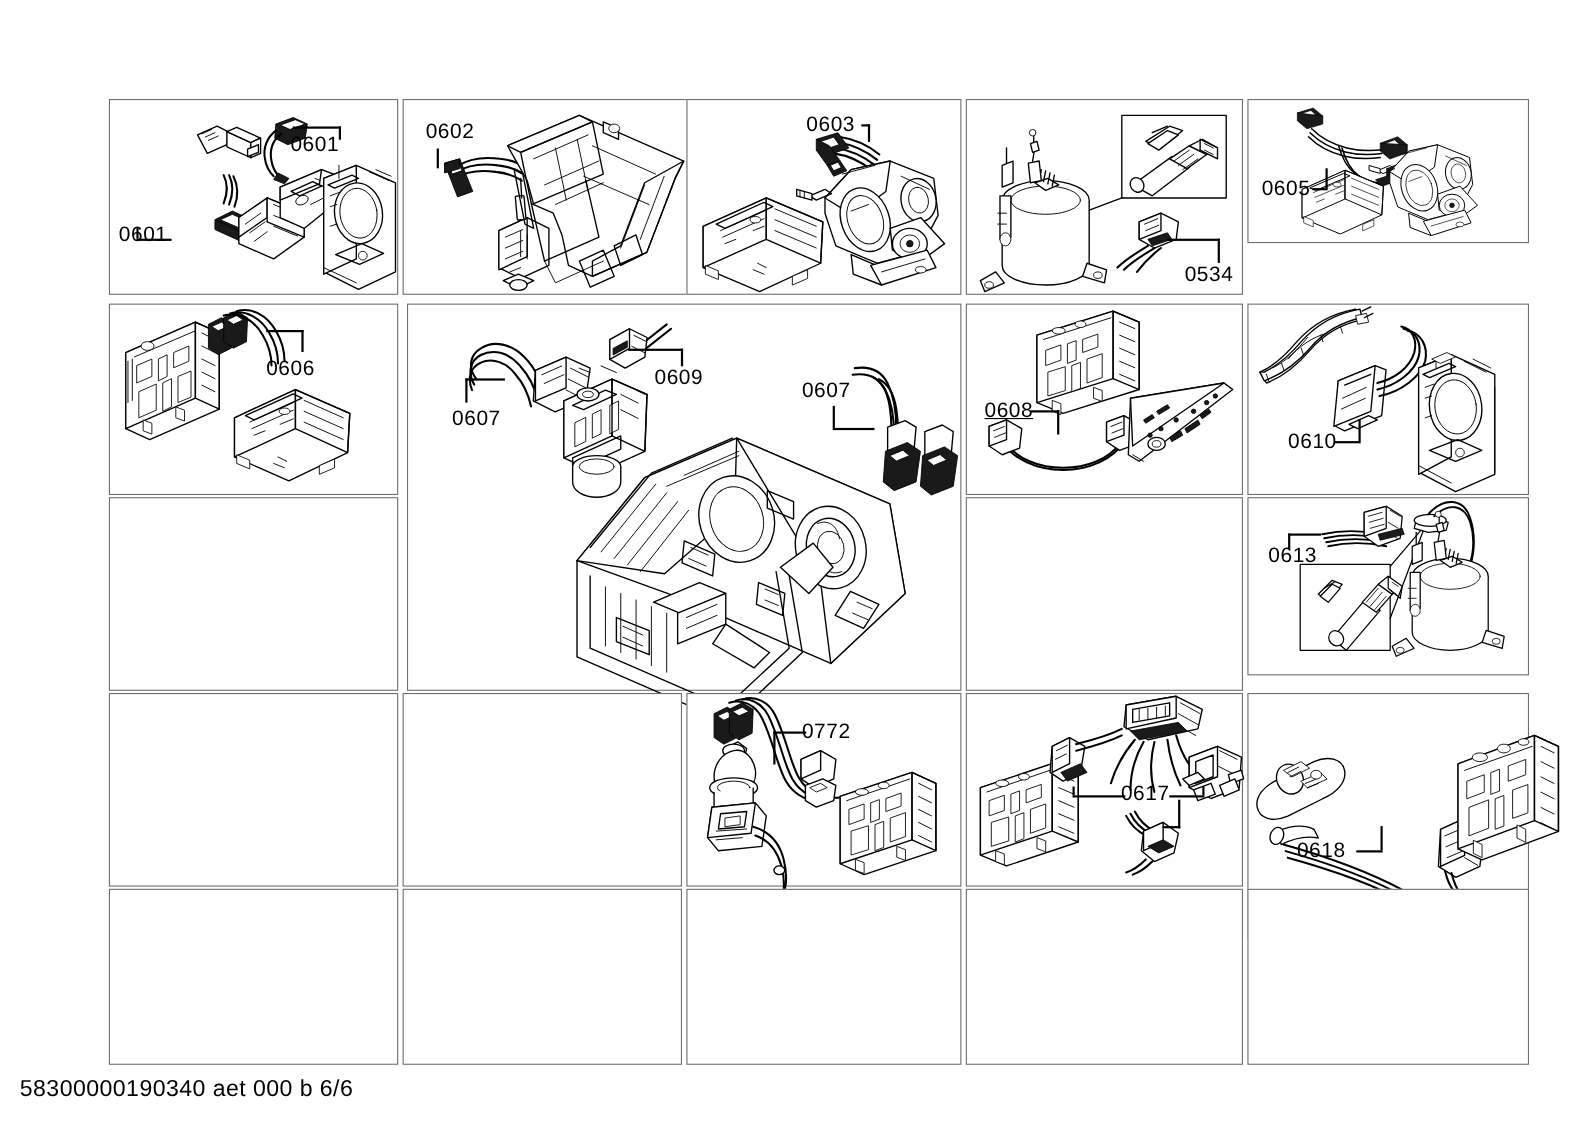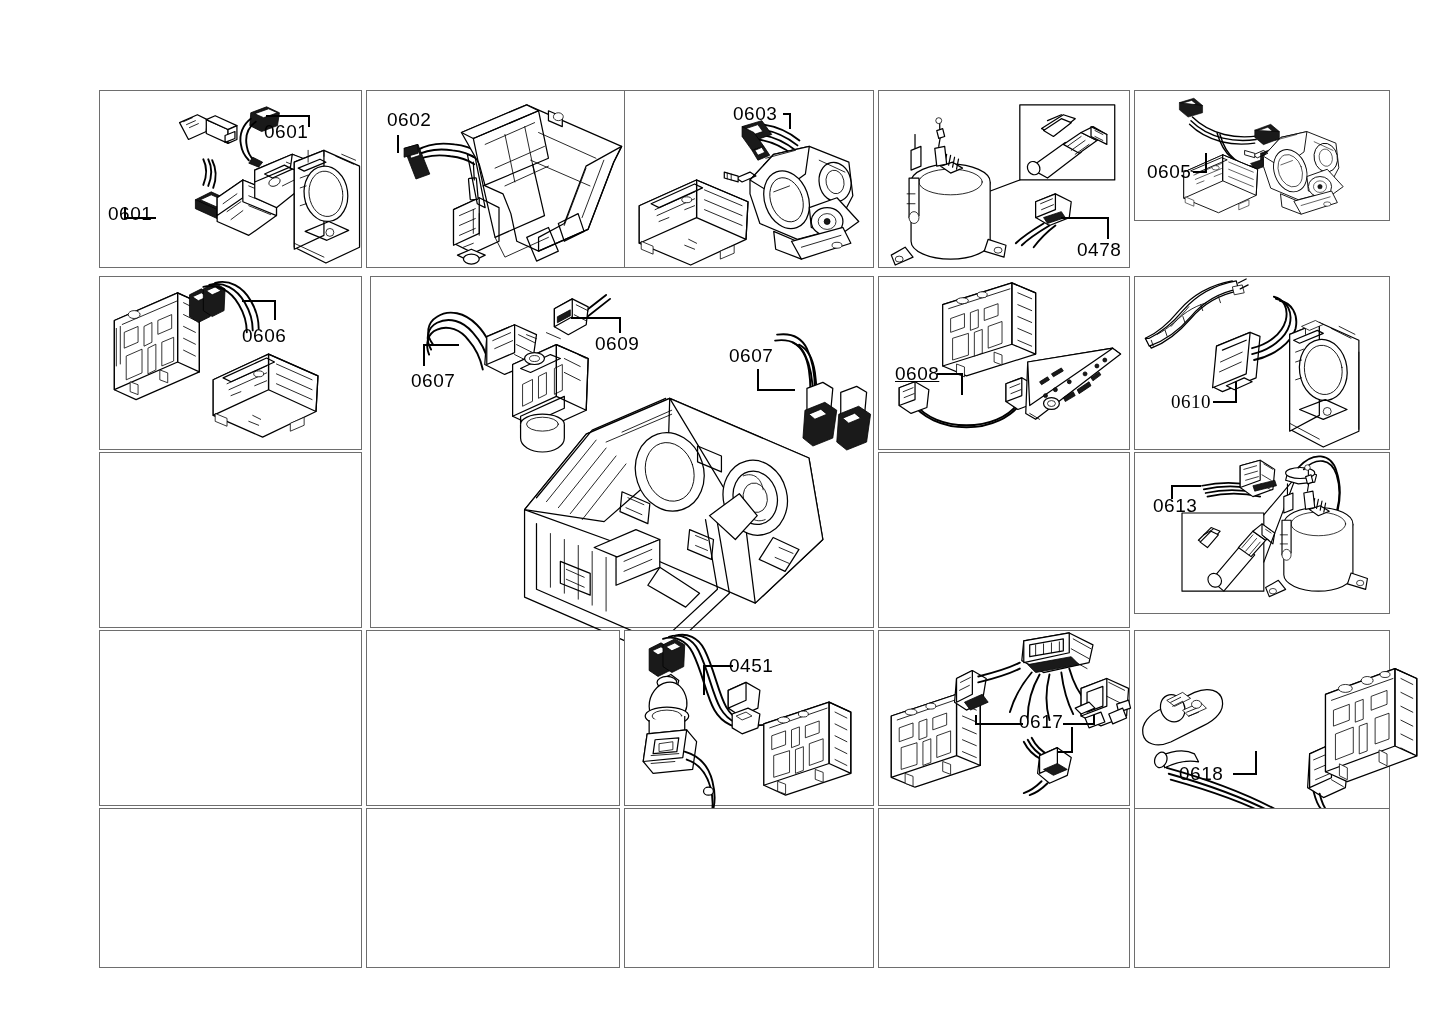--- a/index.html
+++ b/index.html
@@ -235,21 +235,21 @@
         <path class="fl" d="M158 112 l20 -8 l0 16 l-20 8 z"></path>
         <path class="ln-t" d="M163 114 l12 -5 M164 120 l12 -5"></path>
         <path class="fk" d="M166 128 l18 -6 l4 6 l-18 6 z"></path>
         <path class="ln-b" d="M166 134 c-10 6 -20 12 -28 20"></path>
         <path class="ln-b" d="M172 136 c-10 6 -20 12 -28 20"></path>
         <path class="ln-b" d="M178 136 c-8 6 -16 14 -22 22"></path>
       </g>
     </svg>
     <div class="leader h" style="left:182px;top:126px;width:48px;"></div>
     <div class="leader v" style="left:228px;top:126px;height:22px;"></div>
-    <div class="lbl" style="left:198px;top:148px;">0478</div>
+    <div class="lbl" style="left:198px;top:148px;">0534</div>
   </div>
 
   <div class="cell" style="left:1134px;top:90px;width:256px;height:131px;">
     <svg class="art" viewBox="0 0 256 178">
       <g>
         <path class="fk" d="M14 16 l20 -6 l12 10 l-20 6 z"></path>
         <path class="fl-t" d="M18 17 l13 -4 l6 5 l-13 4 z"></path>
         <path class="fk" d="M14 16 l0 10 l12 10 l20 -6 l0 -10 z"></path>
         <path class="ln-b" d="M32 36 c12 12 28 20 44 24 c16 4 32 4 46 2"></path>
         <path class="ln-b" d="M30 41 c12 12 28 20 44 24 c16 4 32 4 46 2"></path>
@@ -522,21 +522,21 @@
         <path class="ln" d="M166 134 l26 -10 l22 10 l-24 10 z"></path>
         <circle class="fl-t" cx="194" cy="136" r="4"></circle>
         <path class="ln-t" d="M198 52 l20 10 M206 50 l16 8"></path>
         <path class="ln-t" d="M186 46 l0 12 M172 50 l0 8"></path>
         <path class="ln-t" d="M156 148 l30 16 M226 76 l0 78"></path>
         <path class="fl-t" d="M168 50 l14 -6 l8 4 l-14 6 z"></path>
       </g>
     </svg>
     <div class="leader h" style="left:78px;top:124px;width:24px;"></div>
     <div class="leader v" style="left:100px;top:104px;height:20px;"></div>
-    <div class="lbl" style="left:36px;top:114px;font-family:Liberation Serif, serif;">0610</div>
+    <div class="lbl" style="left:36px;top:114px;">0610</div>
   </div>
 
   <div class="cell empty" style="left:99px;top:452px;width:263px;height:176px;"></div>
 
   <div class="cell empty" style="left:878px;top:452px;width:252px;height:176px;"></div>
 
   <div class="cell" style="left:1134px;top:452px;width:256px;height:162px;">
     <svg class="art" viewBox="0 0 256 176">
       <g>
         <path class="ln-b" d="M62 36 c18 -4 40 -4 58 0"></path>
@@ -644,21 +644,21 @@
         <ellipse class="fl-t" cx="160" cy="90" rx="6" ry="3"></ellipse>
         <ellipse class="fl-t" cx="180" cy="84" rx="5" ry="3"></ellipse>
         <path class="ln" d="M206 72 l22 10 l0 62 l-22 -10 z"></path>
         <path class="ln-t" d="M212 82 l12 6 M212 94 l12 6 M212 106 l12 6 M212 118 l12 6 M212 130 l12 6"></path>
         <path class="fl-t" d="M154 152 l8 3 l0 10 l-8 -3 z"></path>
         <path class="fl-t" d="M192 140 l8 3 l0 10 l-8 -3 z"></path>
       </g>
     </svg>
     <div class="leader h" style="left:78px;top:34px;width:30px;"></div>
     <div class="leader v" style="left:78px;top:34px;height:30px;"></div>
-    <div class="lbl" style="left:104px;top:24px;">0451</div>
+    <div class="lbl" style="left:104px;top:24px;">0772</div>
   </div>
 
   <div class="cell" style="left:878px;top:630px;width:252px;height:176px;">
     <svg class="art" viewBox="0 0 252 176">
       <g>
         <path class="fl" d="M12 86 l66 -22 l24 10 l0 62 l-66 22 l-24 -10 z"></path>
         <path class="fl" d="M12 86 l66 -22 l0 62 l-66 22 z"></path>
         <path class="ln-t" d="M18 90 l58 -20"></path>
         <path class="fl-t" d="M20 98 l14 -5 l0 14 l-14 5 z"></path>
         <path class="fl-t" d="M40 92 l8 -3 l0 18 l-8 3 z"></path>
@@ -771,14 +771,15 @@
     <div class="leader v" style="left:120px;top:120px;height:22px;"></div>
     <div class="lbl" style="left:44px;top:132px;">0618</div>
   </div>
 
   <div class="cell empty" style="left:99px;top:808px;width:263px;height:160px;"></div>
   <div class="cell empty" style="left:366px;top:808px;width:254px;height:160px;"></div>
   <div class="cell empty" style="left:624px;top:808px;width:250px;height:160px;"></div>
   <div class="cell empty" style="left:878px;top:808px;width:252px;height:160px;"></div>
   <div class="cell empty" style="left:1134px;top:808px;width:256px;height:160px;"></div>
 
+  <div id="footer">58300000190340 aet 000 b 6/6</div>
 
 </div>
 
 </body></html>

